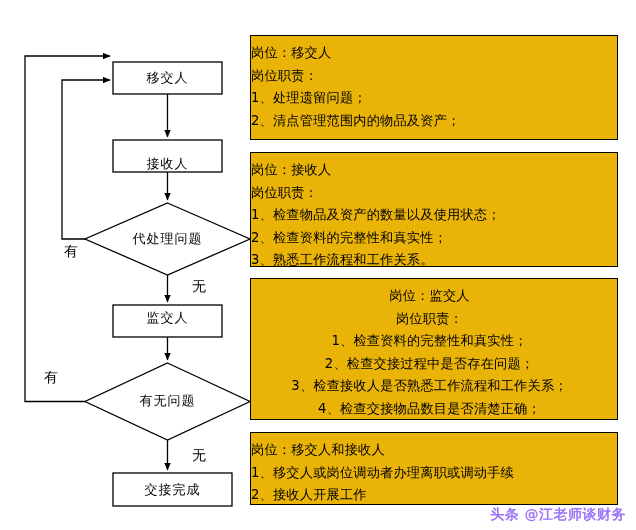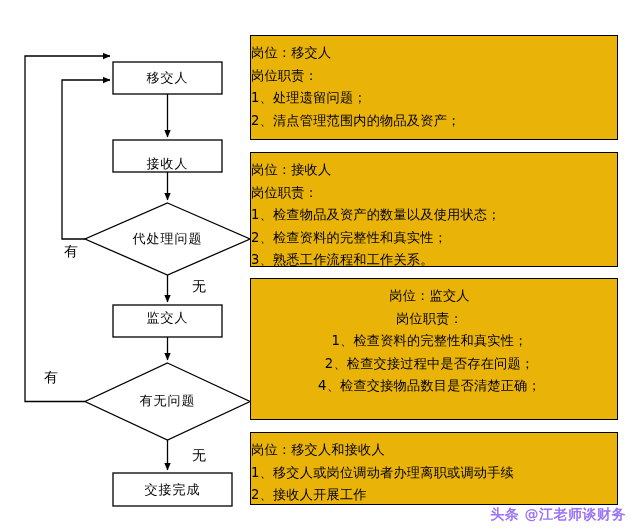--- a/index.html
+++ b/index.html
@@ -128,20 +128,21 @@
     <div class="duty-line">1、检查物品及资产的数量以及使用状态；</div>
     <div class="duty-line">2、检查资料的完整性和真实性；</div>
     <div class="duty-line">3、熟悉工作流程和工作关系。</div>
   </div>
 
   <div class="duty-panel" style="left:250px; top:278px; width:368px; height:142px;text-align:center;">
     <div class="duty-line">岗位：监交人</div>
     <div class="duty-line">岗位职责：</div>
     <div class="duty-line">1、检查资料的完整性和真实性；</div>
     <div class="duty-line">2、检查交接过程中是否存在问题；</div>
+    <div class="duty-line">3、检查接收人是否熟悉工作流程和工作关系；</div>
     <div class="duty-line">4、检查交接物品数目是否清楚正确；</div>
   </div>
 
   <div class="duty-panel" style="left:250px; top:432px; width:368px; height:73px;">
     <div class="duty-line">岗位：移交人和接收人</div>
     <div class="duty-line">1、移交人或岗位调动者办理离职或调动手续</div>
     <div class="duty-line">2、接收人开展工作</div>
   </div>
 
   <div id="watermark">头条 @江老师谈财务</div>

